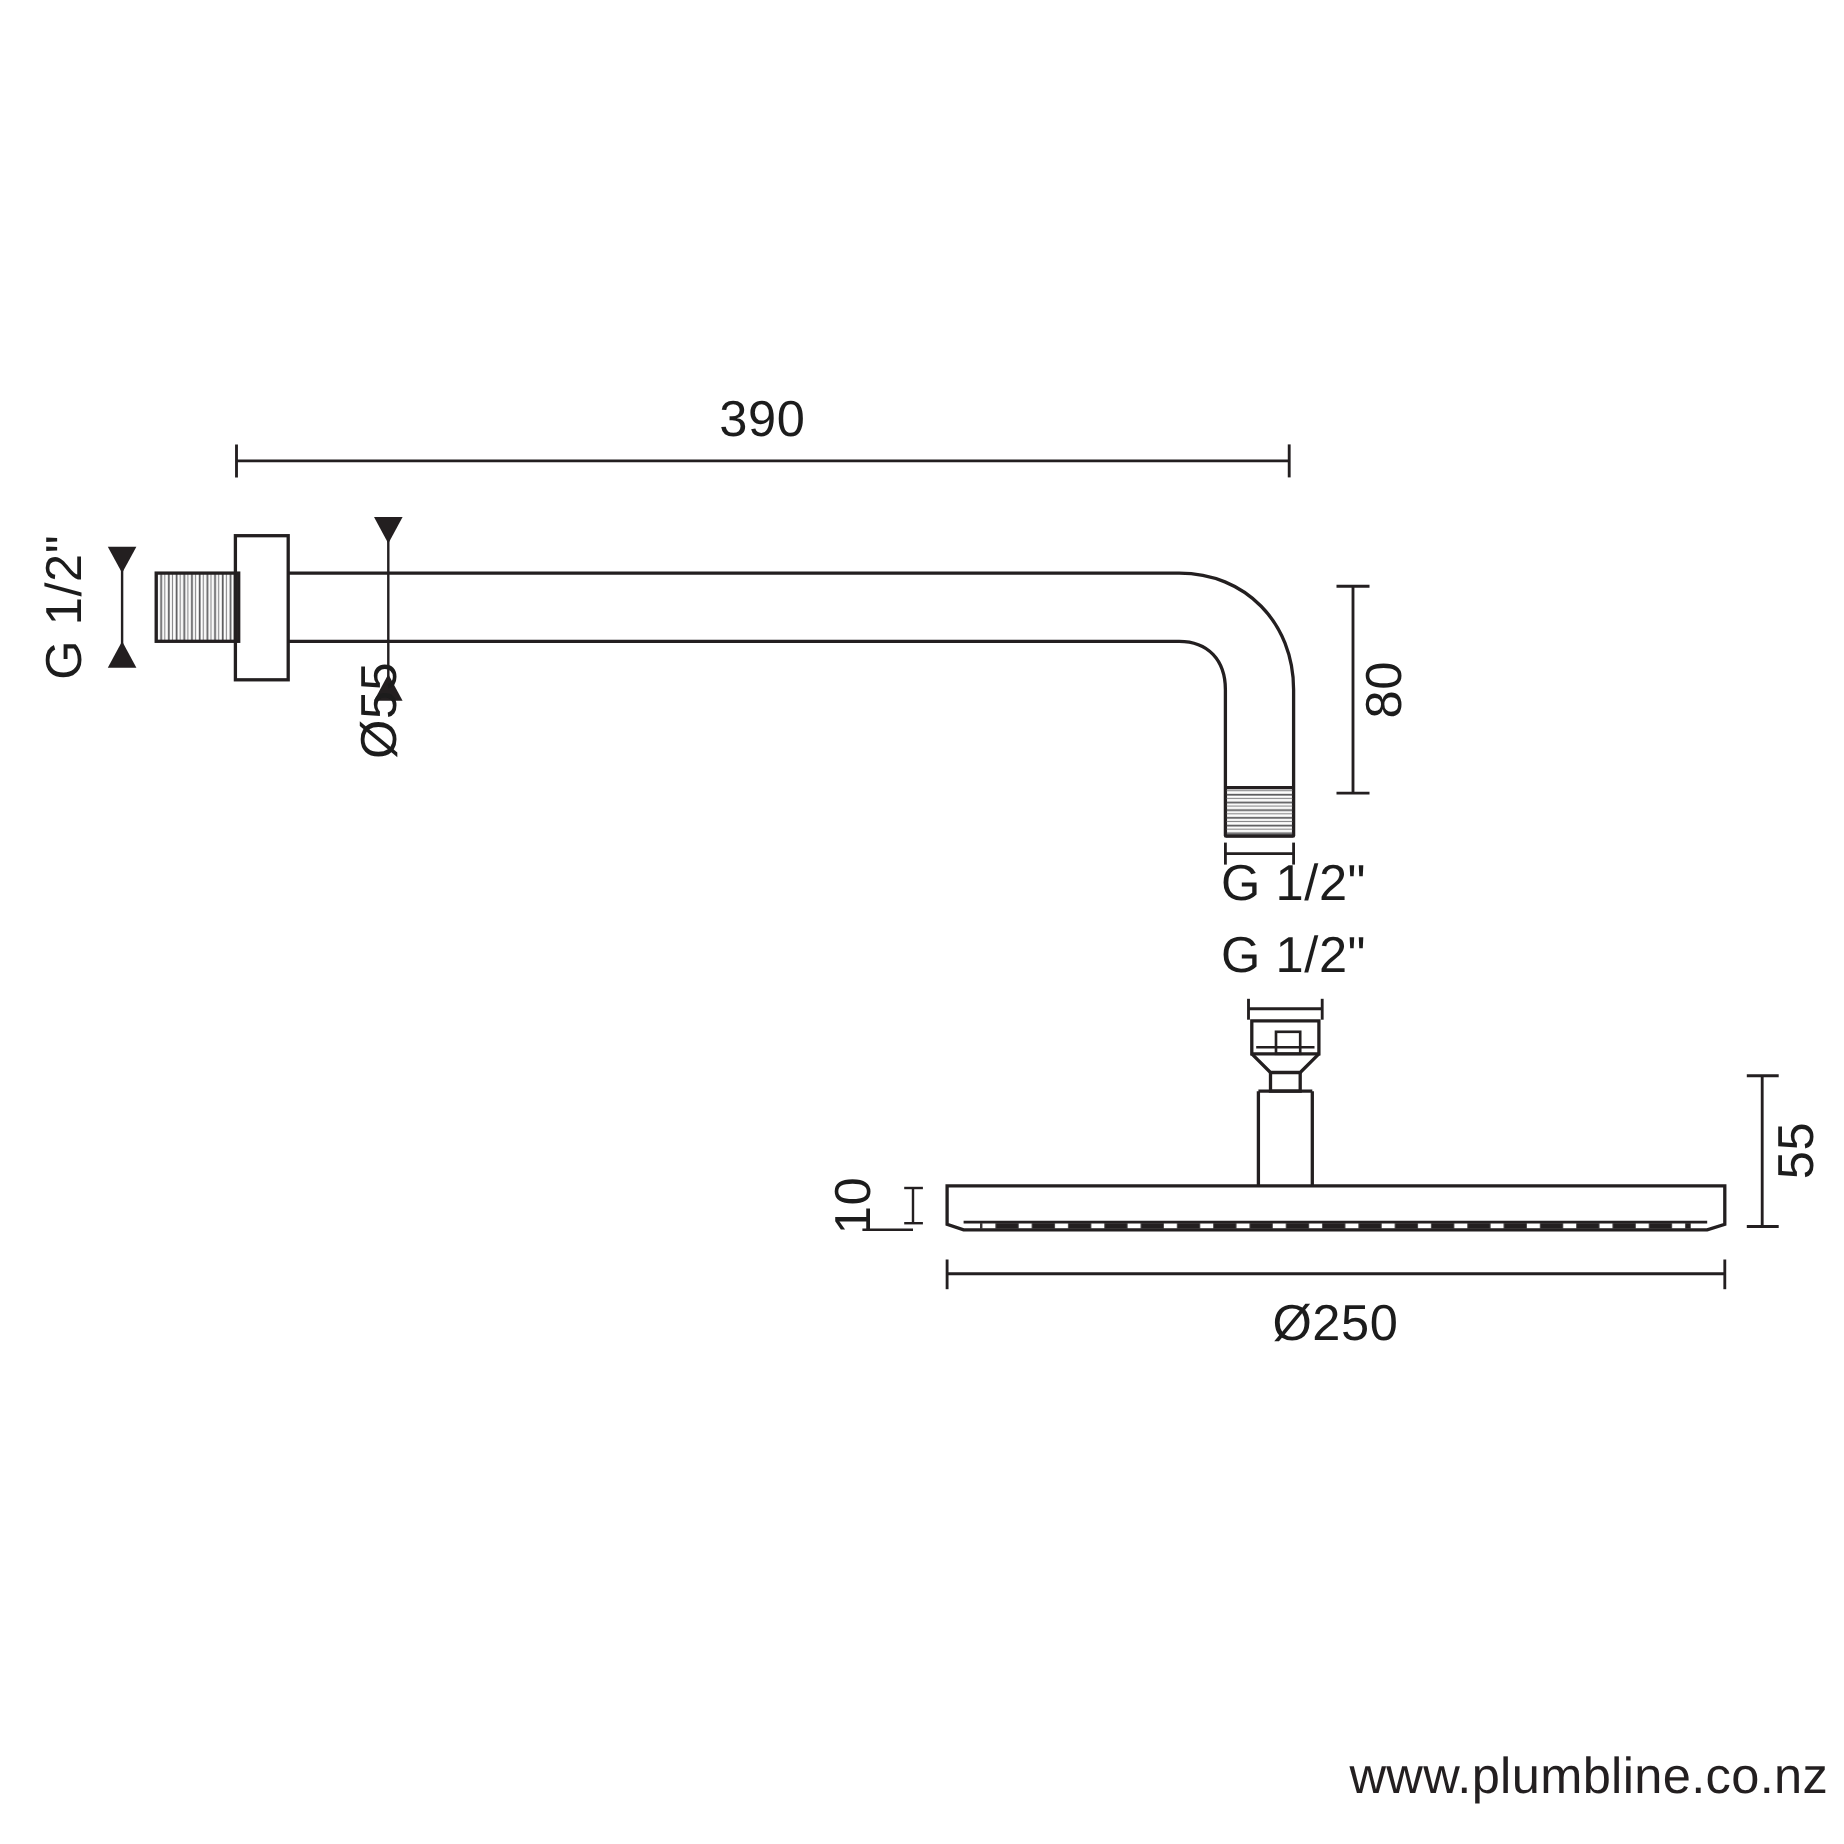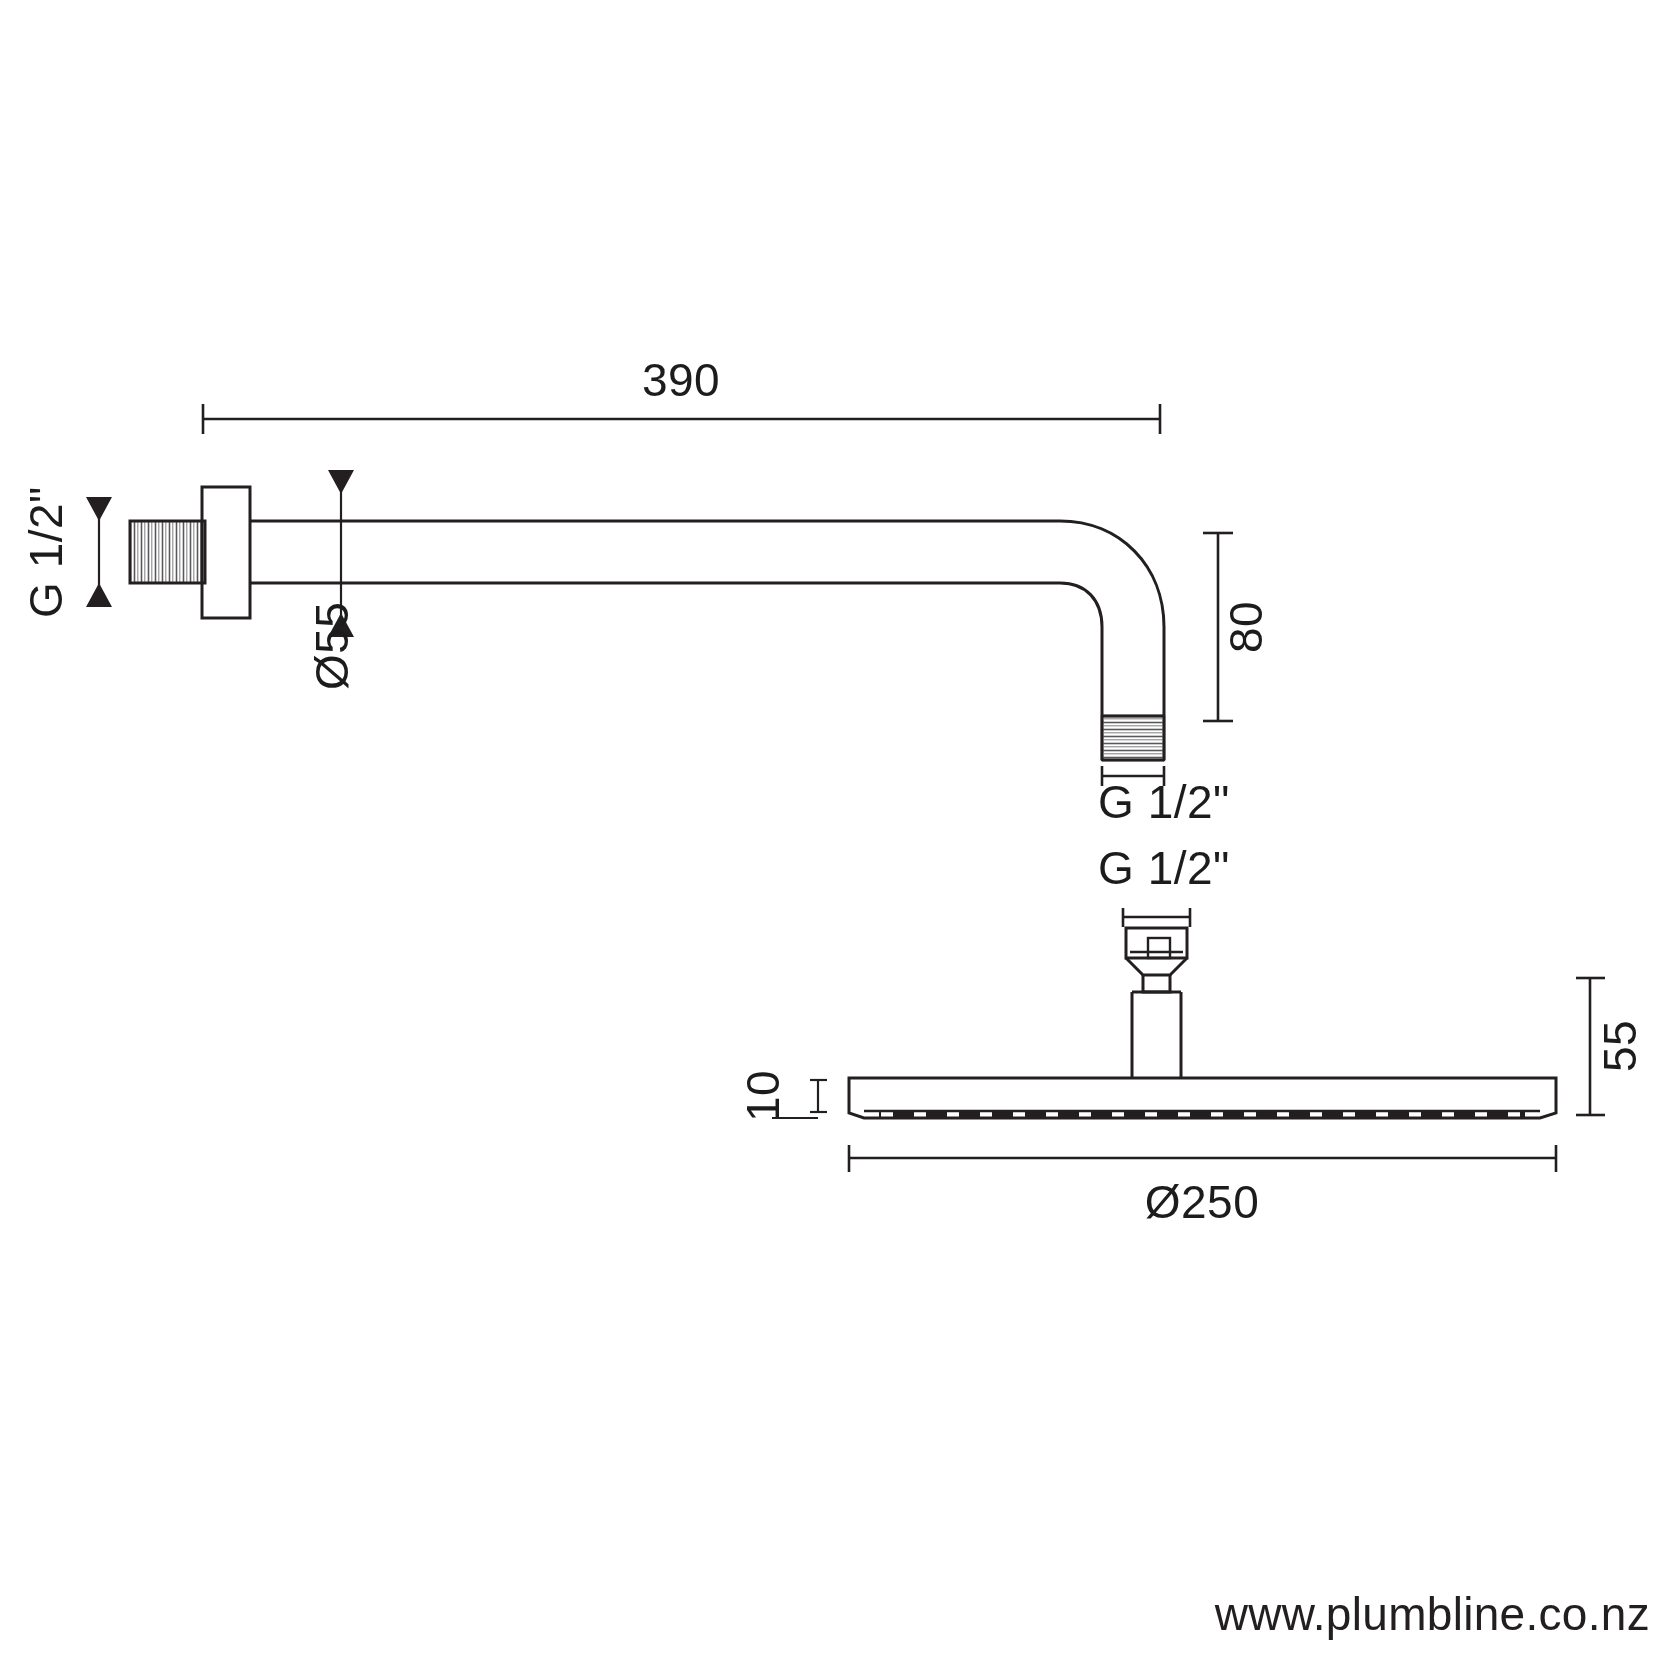--- a/index.html
+++ b/index.html
@@ -9,21 +9,21 @@
   }
   body {
     width: 1676px;
     height: 1676px;
     font-family: "Liberation Sans", sans-serif;
     overflow: hidden;
     position: relative;
   }
   #drawing-root {
     position: absolute;
-    top: 0; left: 0;
+    top: 0; left: 12px;
     width: 1456px;
     height: 1676px;
   }
   svg.tech-drawing {
     display: block;
     width: 1676px;
     height: 1676px;
   }
   .dim-text {
     font-family: "Liberation Sans", sans-serif;

